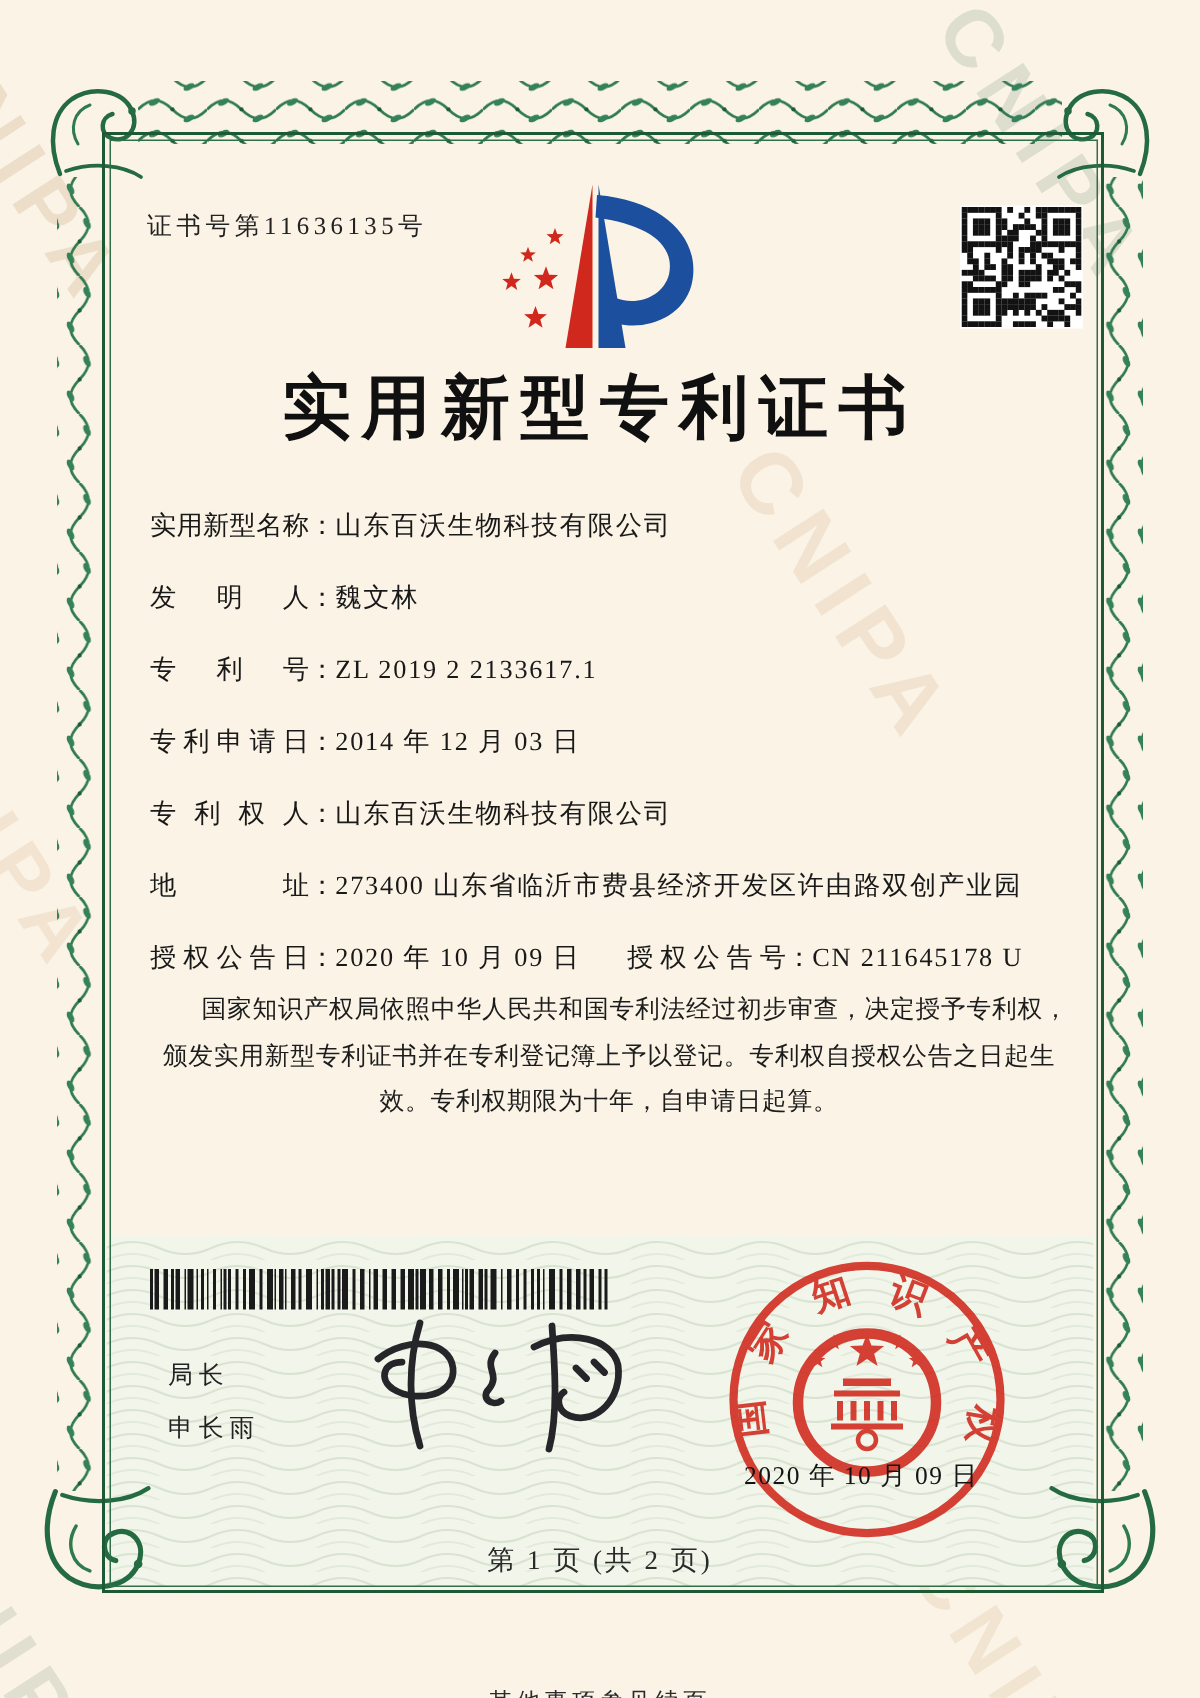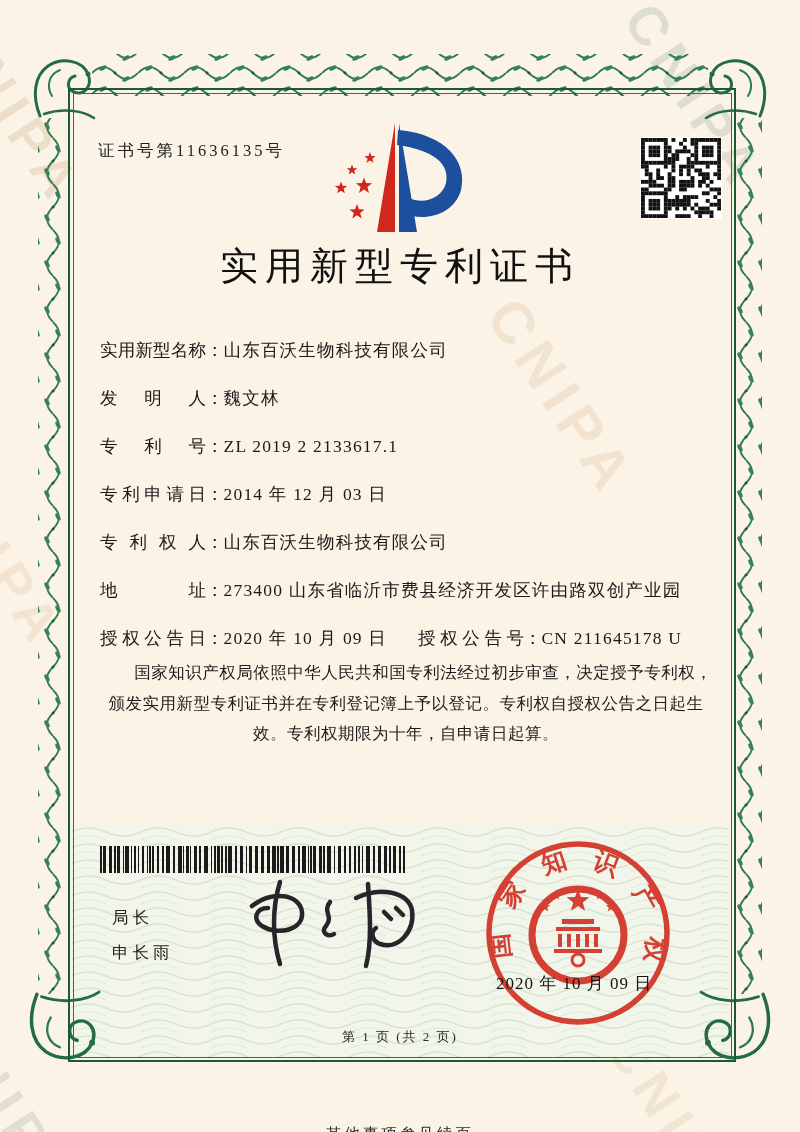--- a/index.html
+++ b/index.html
@@ -30,42 +30,42 @@
   .inner-frame::before{
     content:'';position:absolute;inset:2.5px;border:1px solid #2f7049;
   }
   
   .content{position:absolute;left:0;top:0;width:800px;height:1132px;z-index:4;color:#161616;}
   .cert-no{position:absolute;left:98px;top:140px;font-size:16.5px;letter-spacing:3px;color:#222;text-align:center;}
   .logo{position:absolute;left:318px;top:110px;width:160px;height:130px;}
   .qr{position:absolute;left:640px;top:137px;width:80px;height:80px;background:#fff;padding:1px;}
   .title{
     position:absolute;left:0;top:241px;width:800px;text-align:center;
-    font-size:38px;font-weight:normal;letter-spacing:7px;color:#101010;
+    font-size:46px;font-weight:bold;letter-spacing:7px;color:#101010;
   }
   .field-row{position:absolute;left:100px;font-size:17.5px;white-space:nowrap;color:#191919;}
   .flabel{display:inline-flex;justify-content:space-between;width:106px;vertical-align:baseline;}
   .fvalue{letter-spacing:1.2px;}
   .grant-pair2{position:absolute;left:318px;top:0;white-space:nowrap;}
   .paras{
     position:absolute;left:98px;top:658px;width:616px;
     font-size:16.5px;line-height:1.85;letter-spacing:0.5px;color:#1c1c1c;text-align:center;
   }
   .paras p{margin:0;text-indent:2.1em;}
   .barcode{position:absolute;left:100px;top:846px;width:312px;height:27px;font-size:0;}
   .barcode i{display:inline-block;height:27px;vertical-align:top;}
   .officer{
     position:absolute;left:112px;top:900px;
     font-family:"Liberation Sans","DejaVu Sans",sans-serif;
     font-size:16.5px;letter-spacing:4px;color:#222;line-height:2.1;
   }
   .sig{position:absolute;left:222px;top:868px;width:210px;height:105px;}
   .seal{position:absolute;left:482px;top:837px;width:192px;height:192px;z-index:5;}
   .seal-date{position:absolute;left:496px;top:972px;font-size:17px;letter-spacing:1px;color:#141414;z-index:6;white-space:nowrap;}
-  .page-ind{position:absolute;left:0;top:1028px;width:800px;text-align:center;font-size:13px;letter-spacing:2px;color:#2a2a2a;z-index:4;}
+  .page-ind{position:absolute;left:0;top:1028px;width:800px;text-align:center;font-size:18px;letter-spacing:2px;color:#2a2a2a;z-index:4;}
   .bottom-note{position:absolute;left:0;top:1124px;width:800px;text-align:center;font-size:15.5px;letter-spacing:3px;color:#2a2a2a;z-index:4;}
 </style>
 </head>
 <body>
 
 <div class="page">
 
   <div class="wm" style="left:-18px;top:6px;color:#e3cdb4;opacity:.55;">CNIPA</div>
   <div class="wm" style="left:664px;top:-8px;color:#c8cdbd;opacity:.55;">CNIPA</div>
   <div class="wm" style="left:530px;top:286px;color:#ecd9c2;opacity:.6;font-size:58px;">CNIPA</div>

